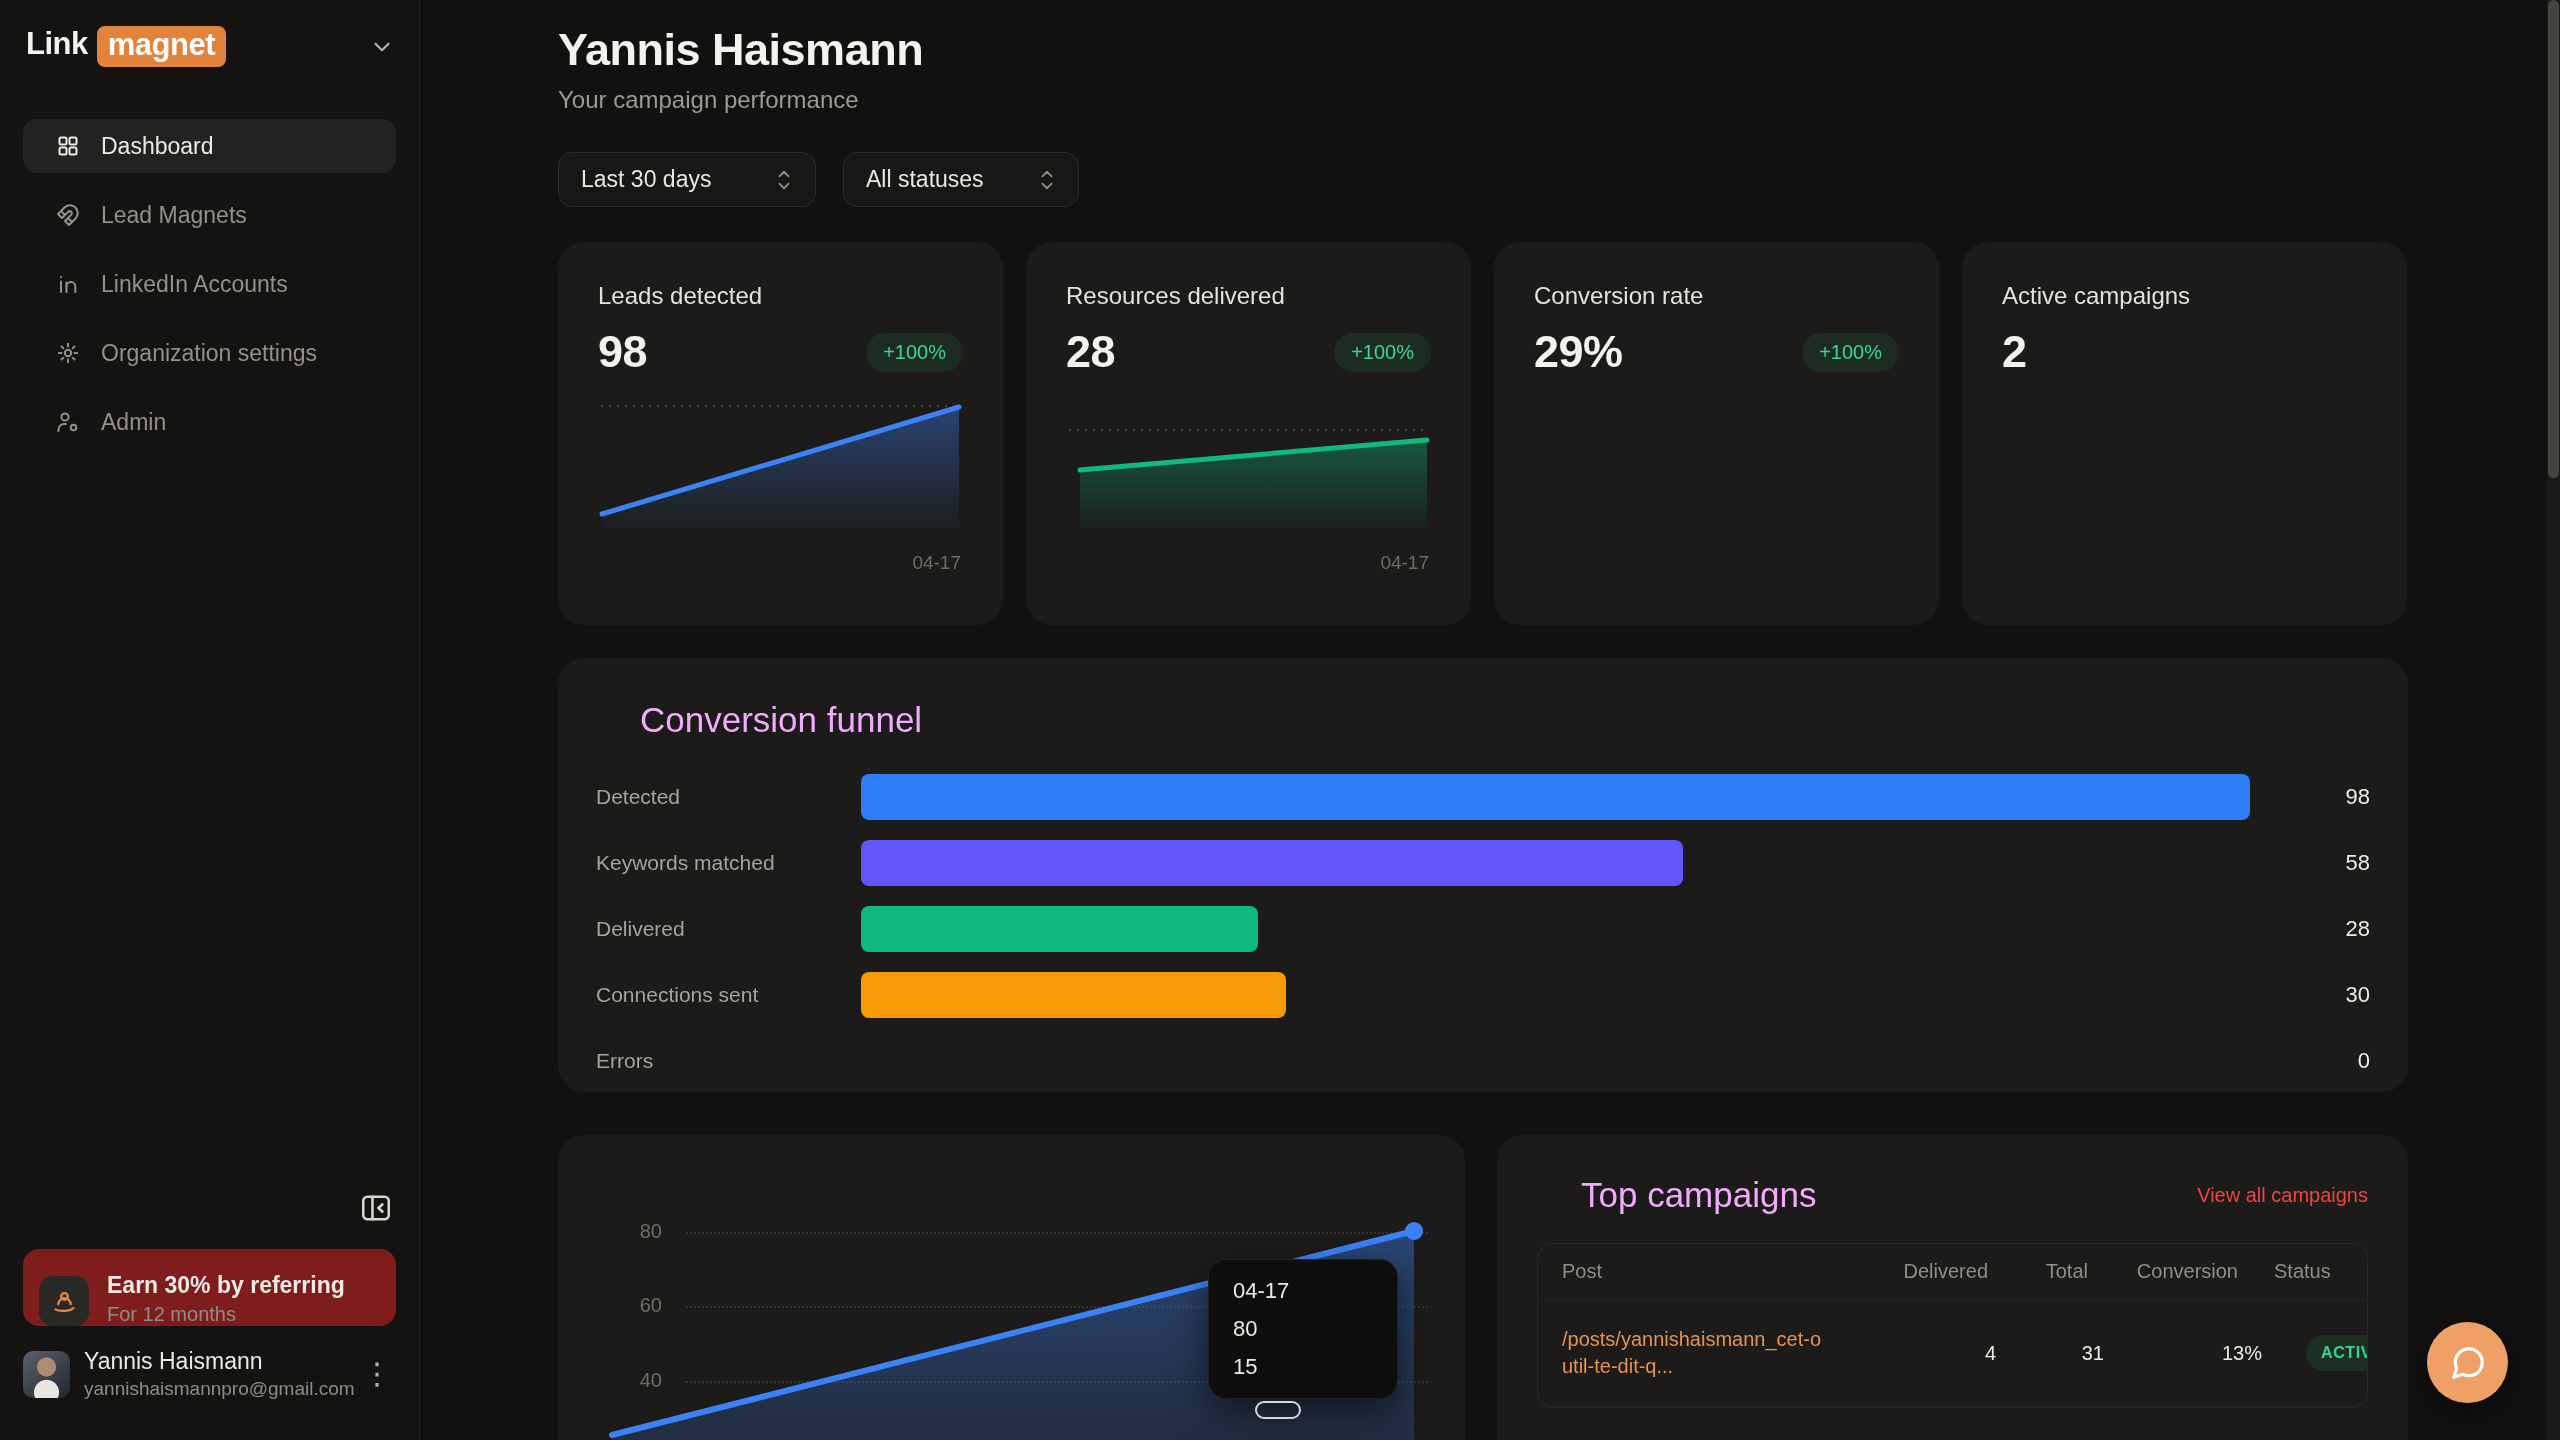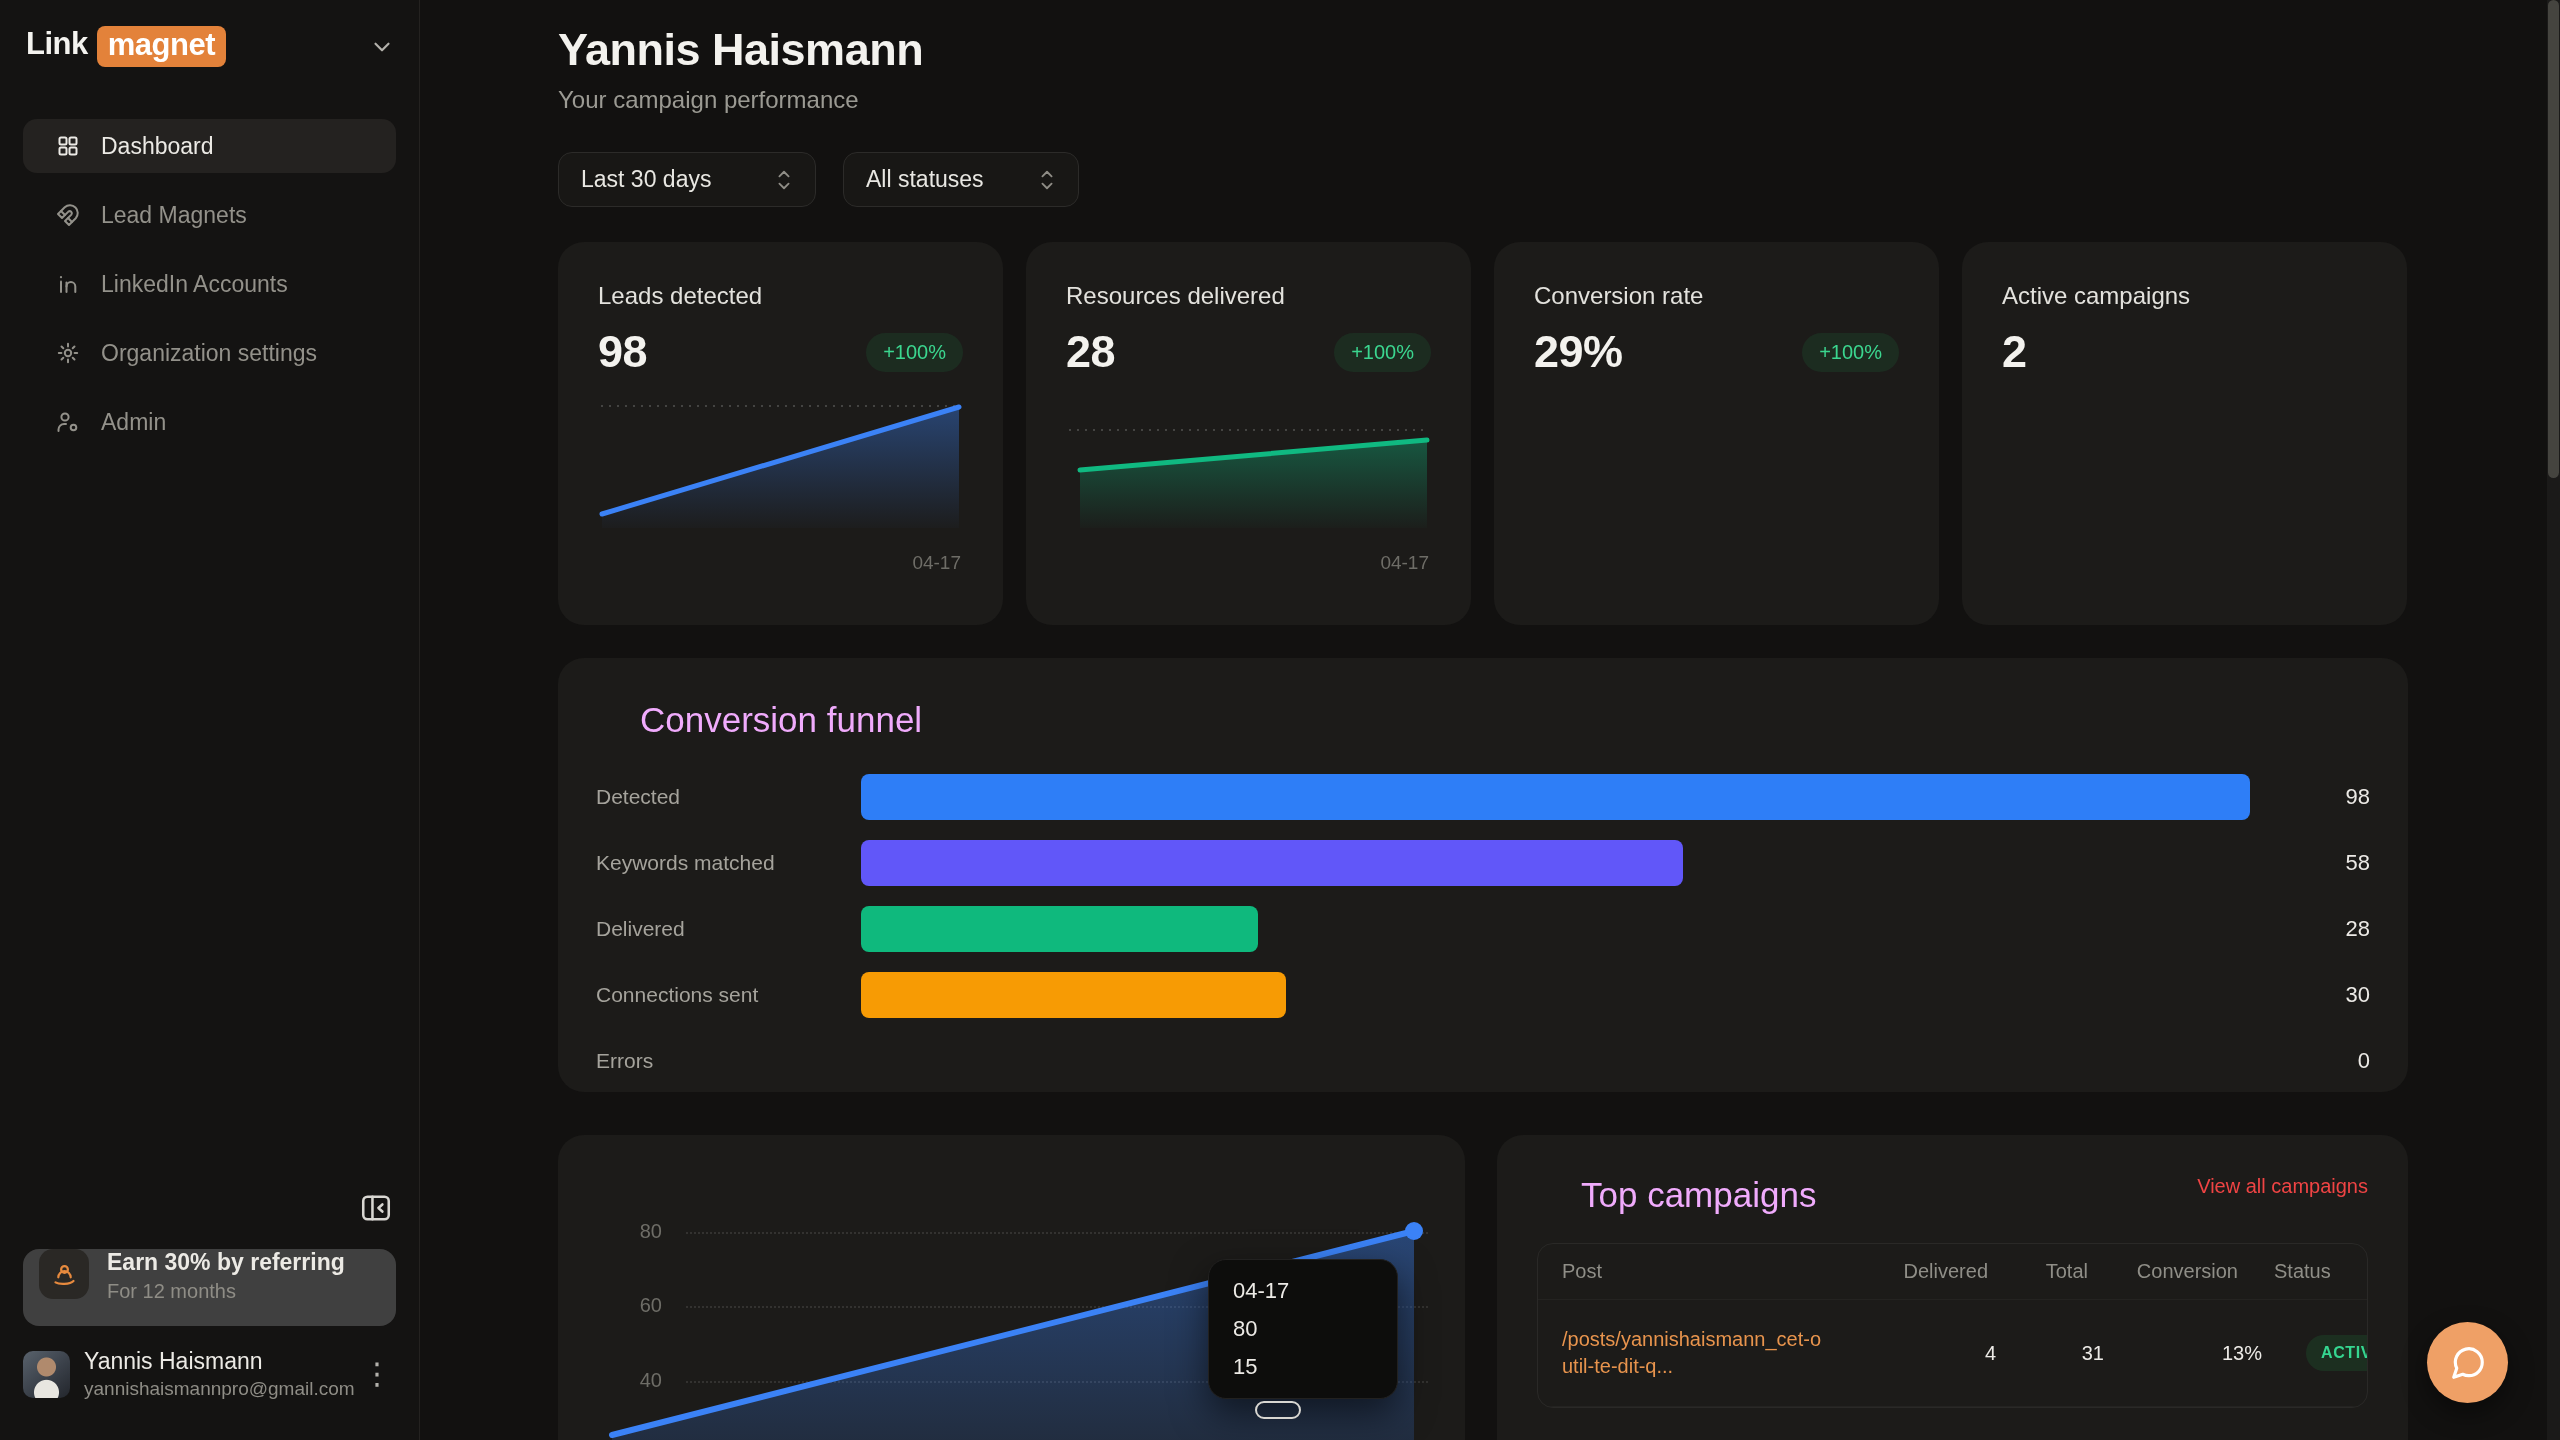--- a/index.html
+++ b/index.html
@@ -30,21 +30,21 @@
     padding-left:31px; color:#93918a; font-size:23px; cursor:pointer;
   }
   .nav-item .nav-icon { width:28px; height:28px; margin-right:19px; display:flex; align-items:center; justify-content:center; }
   .nav-item.active { background:#242220; color:#eceae5; }
   .collapse-btn {
     position:absolute; right:24px; top:1190px; width:36px; height:36px;
     background:none; border:none; color:#d8d6d1; cursor:pointer;
   }
   .referral {
     position:absolute; left:23px; right:23px; top:1249px; height:77px;
-    background:#404040; border-radius:16px; display:flex; align-items:flex-start;
+    background:#7f1d1d; border-radius:16px; display:flex; align-items:flex-end;
     padding:0 16px; cursor:pointer;
   }
   .referral-icon-box {
     width:50px; height:50px; border-radius:14px; background:#2a2825;
     display:flex; align-items:center; justify-content:center; flex:0 0 auto;
   }
   .referral-texts { margin-left:18px; }
   .referral-title { font-size:23px; font-weight:700; color:#eceae5; }
   .referral-sub { font-size:20px; color:#8f8d86; margin-top:4px; }
   .profile { position:absolute; left:23px; right:23px; top:1348px; display:flex; align-items:center; }
@@ -120,21 +120,21 @@
   .tt-date { font-size:22px; color:#eceae6; }
   .tt-val { font-size:22px; color:#eceae6; margin-top:12px; }
   .trend-scroll-pill {
     position:absolute; left:697px; top:266px; width:46px; height:18px;
     border:2px solid #d8d7d2; border-radius:10px; background:transparent; cursor:grab;
   }
   .panel-campaigns {
     width:911px; height:560px; background:#1c1b19; border-radius:26px;
     padding:40px; position:relative; overflow:hidden;
   }
-  .campaigns-head { display:flex; align-items:flex-start; justify-content:space-between; }
+  .campaigns-head { display:flex; align-items:center; justify-content:space-between; }
   .view-all { font-size:20px; color:#ef4444; background:none; border:none; cursor:pointer; }
   .table { margin-top:28px; border:1px solid #2a2927; border-radius:16px; overflow:hidden; }
   .t-grid { display:grid; grid-template-columns:306px 120px 100px 150px 1fr; padding:0 24px; align-items:center; }
   .t-header { height:56px; border-bottom:1px solid #242321; }
   .t-header .th { font-size:20px; color:#8f8e87; }
   .th-num, .td-num { text-align:right; }
   .th-status, .td-status { padding-left:36px; }
   .t-row { padding:26px 24px; border-bottom:1px solid #242321;gap:8px; }
   .post-link { font-size:20px; color:#e8944d; line-height:27px; max-width:262px; word-break:break-all; cursor:pointer; }
   .td-num { font-size:20px; color:#eceae6; }

